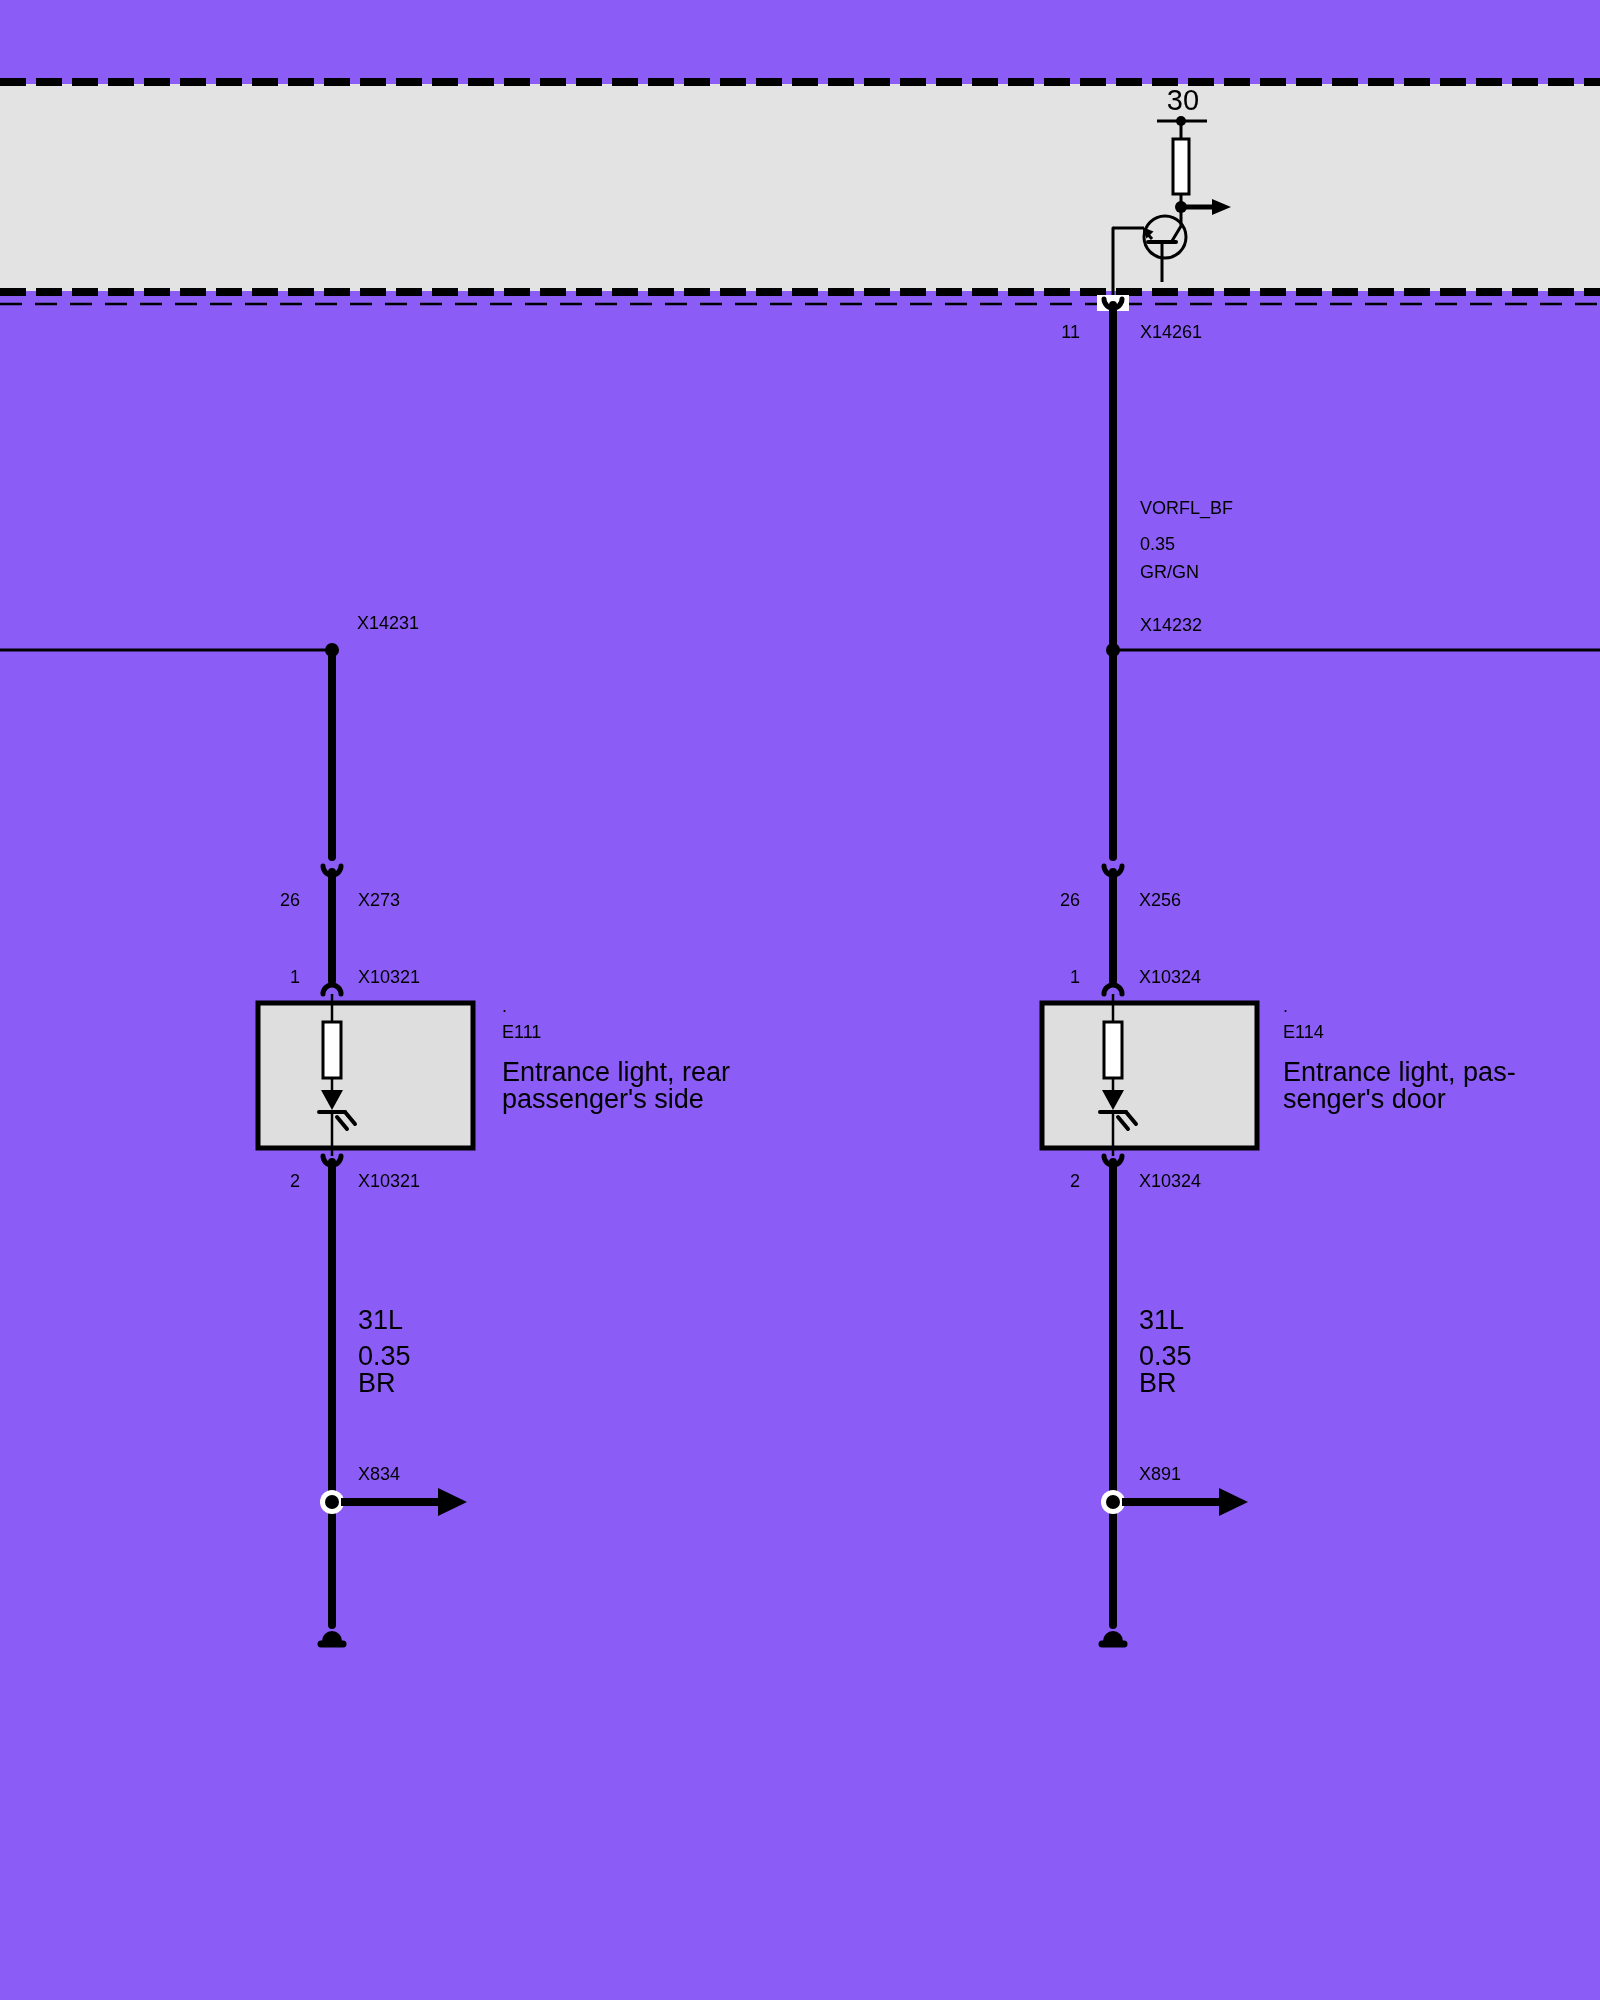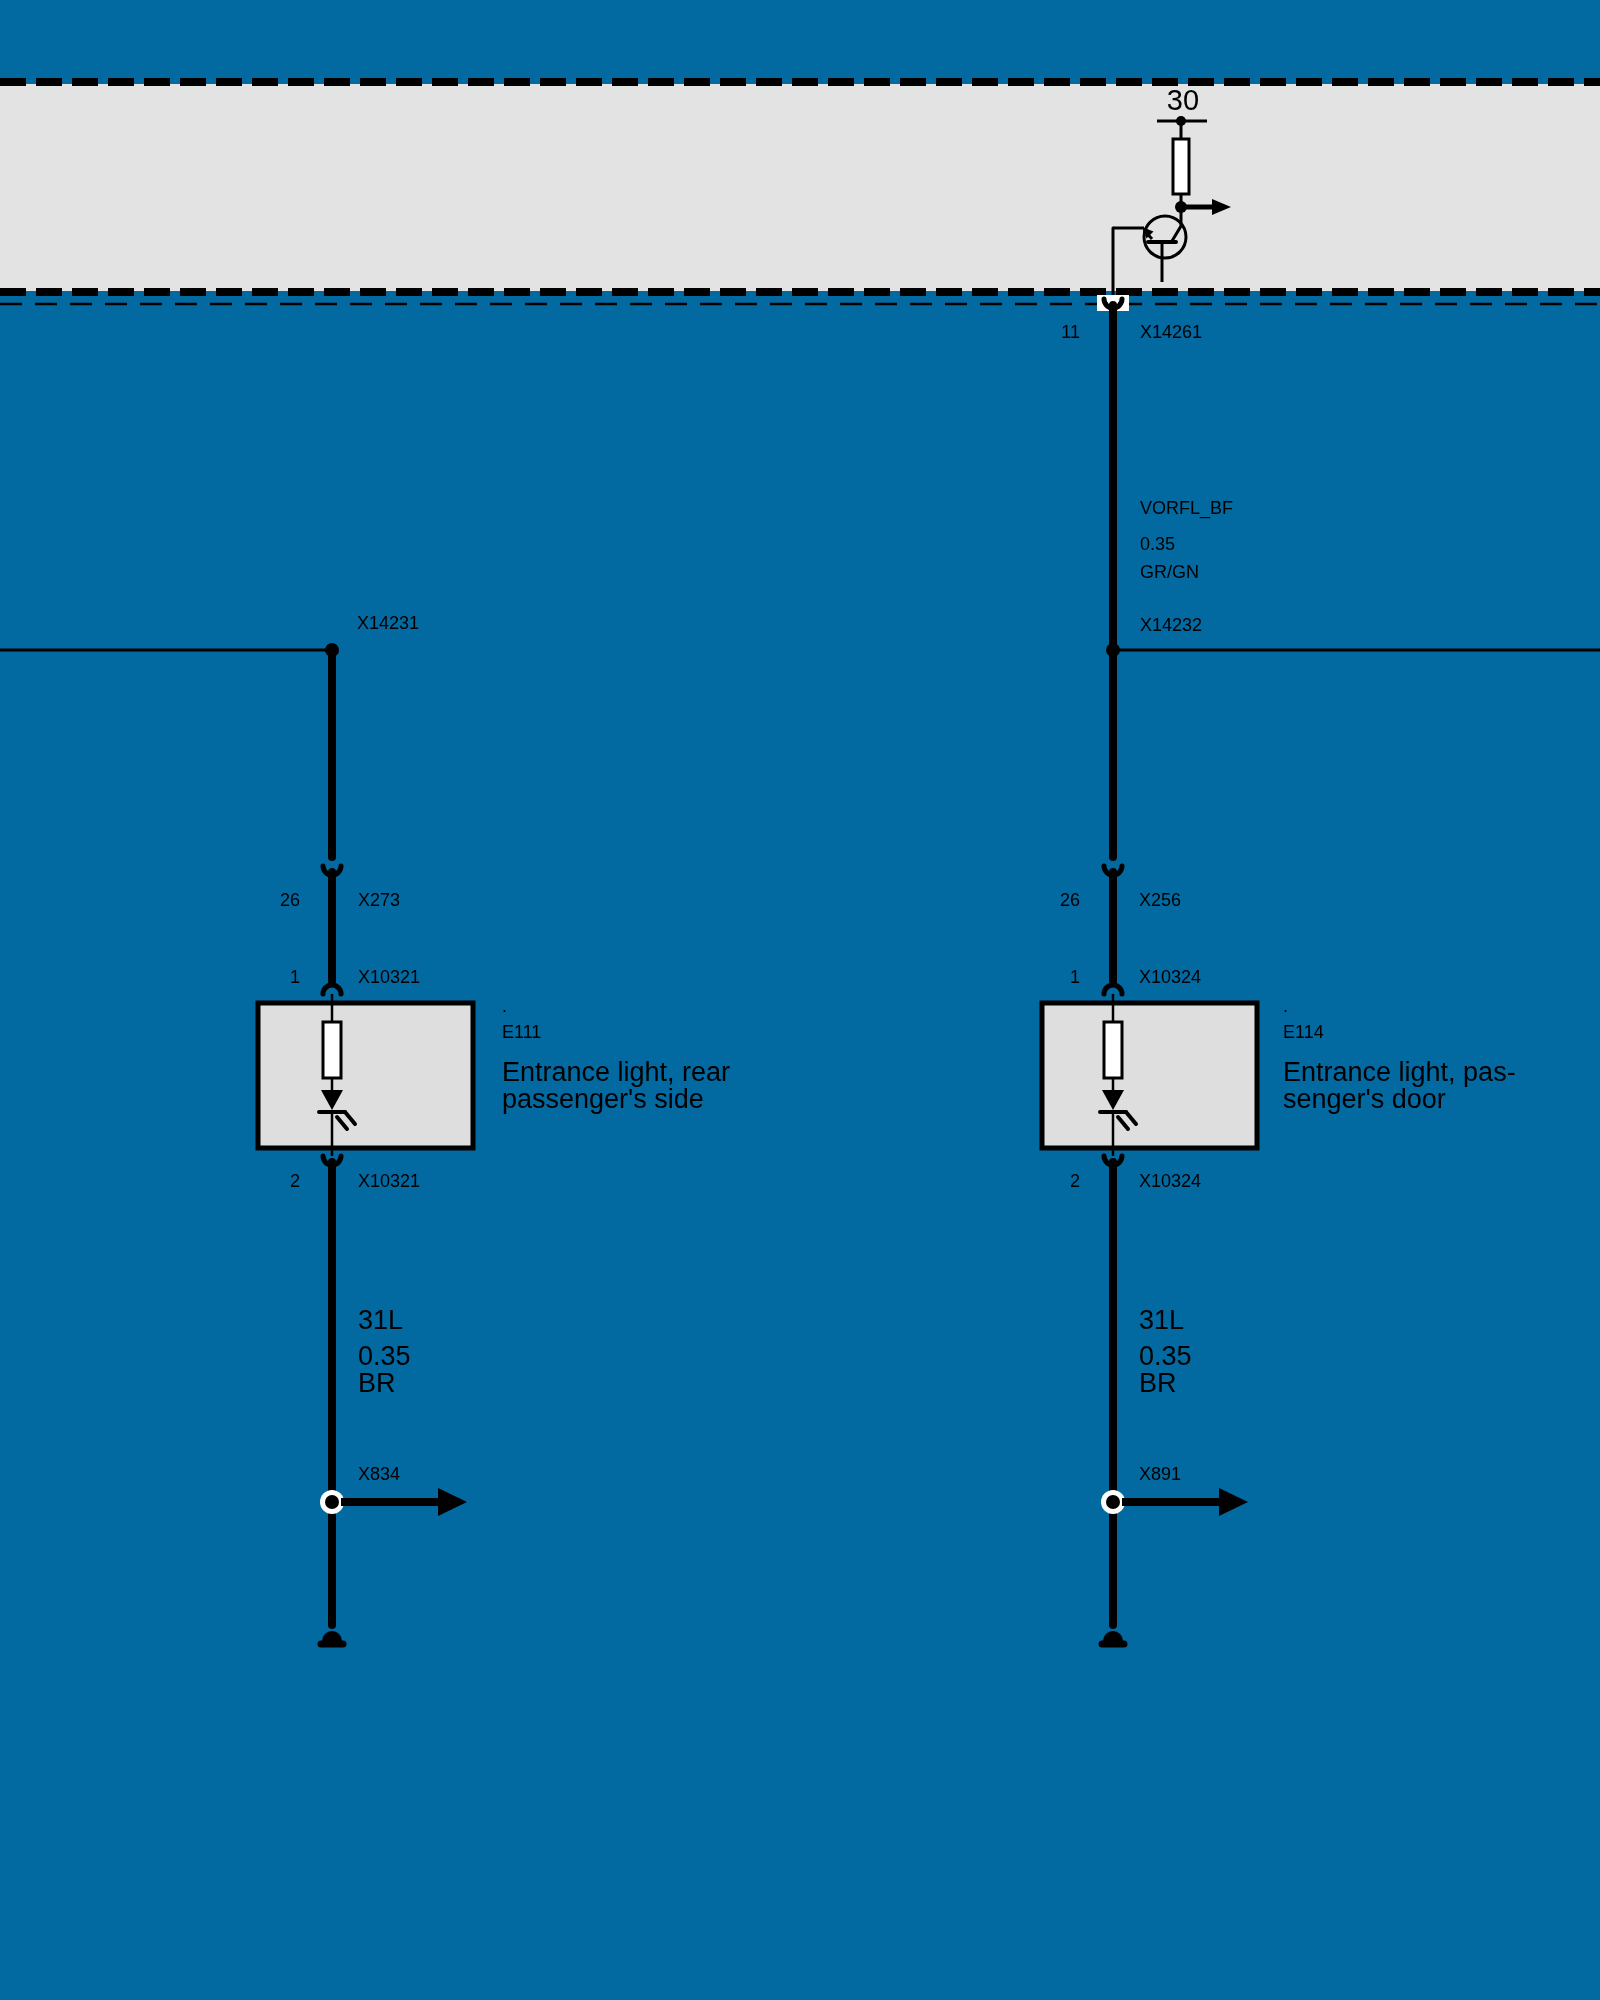--- a/index.html
+++ b/index.html
@@ -1,16 +1,16 @@
 <!DOCTYPE html>
 <html><head>
 <meta charset="utf-8">
 <style>
   html,body{margin:0;padding:0;background:#ffffff;}
-  #stage{position:relative;width:1600px;height:2000px;background:#0369a1;overflow:hidden;}
+  #stage{position:relative;width:1600px;height:2000px;background:#8b5cf6;overflow:hidden;}
   svg{display:block;}
   text{fill:#000;font-family:"Liberation Sans","DejaVu Sans",sans-serif;}
   .lbl-s{font-size:18px;}
   .lbl-l{font-size:27px;}
   .lbl-term{font-size:29px;}
   .wire{stroke:#000;stroke-width:8;stroke-linecap:round;}
   .thin{stroke:#000;stroke-width:3;fill:none;}
   .thin2{stroke:#000;stroke-width:2.5;fill:none;}
   .cup{stroke:#000;stroke-width:5;fill:none;stroke-linecap:round;}
   .bar4{stroke:#000;stroke-width:4;stroke-linecap:round;}

